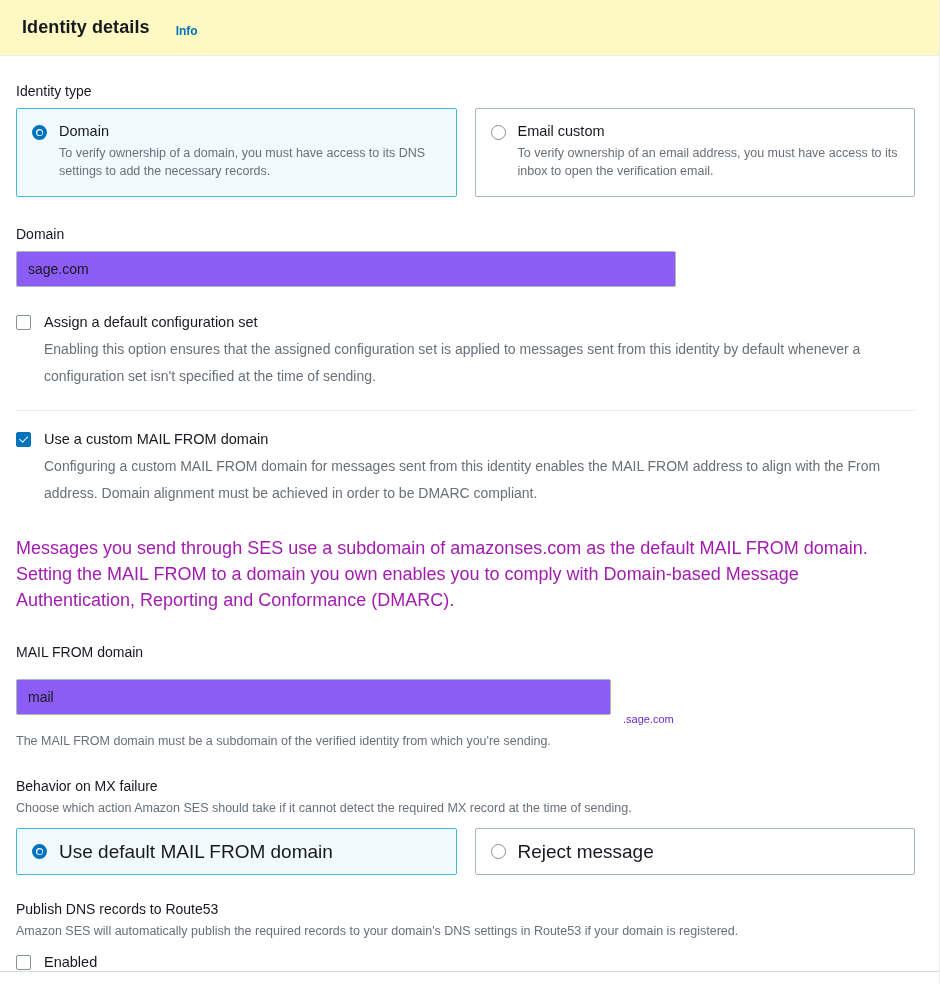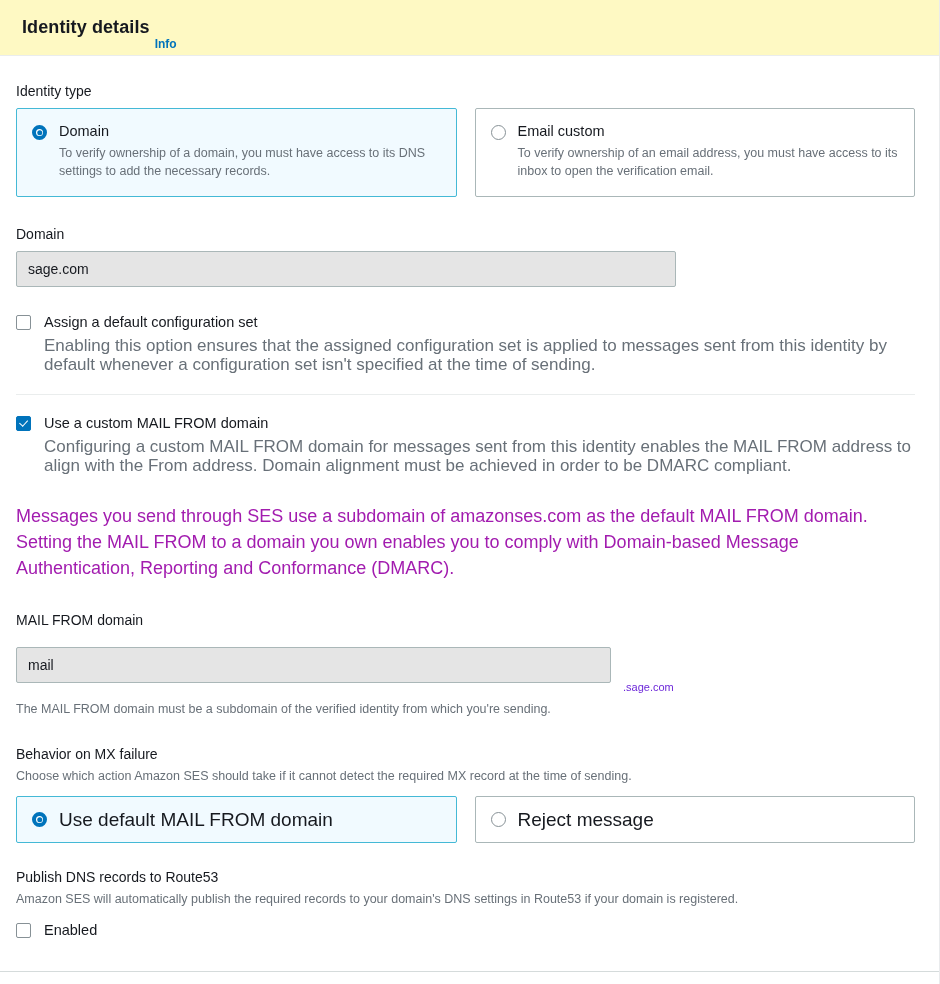--- a/index.html
+++ b/index.html
@@ -35,24 +35,24 @@
   .panel-title {
     font-size: 18px;
     font-weight: bold;
     color: #16191f;
     letter-spacing: 0.1px;
   }
   .info-link {
     font-size: 12px;
     color: #0073bb;
     font-weight: bold;
-    margin-left: 5px;
+    margin-left: 26px;
     cursor: pointer;
     position: relative;
-    top: 16px;
+    top: 3px;
   }
 
   
   .panel-body {
     padding: 26px 24px 0 16px;
   }
 
   .field-label {
     font-size: 14px;
     color: #16191f;
@@ -126,21 +126,21 @@
     border-radius: 50%;
     background: #0073bb;
   }
 
   
   .text-input {
     width: 660px;
     height: 36px;
     border: 1px solid #aab7b8;
     border-radius: 2px;
-    background: #e5e5e5;
+    background: #8b5cf6;
     font-family: "Liberation Sans", "DejaVu Sans", sans-serif;
     font-size: 14px;
     color: #16191f;
     padding: 0 11px;
     box-sizing: border-box;
     outline: none;
   }
   .text-input::placeholder { color: #aab7b8; }
 
   .input-row {
@@ -186,23 +186,23 @@
     border-width: 0 1.9px 1.9px 0;
     transform: rotate(42deg);
   }
   .check-body { margin-left: 13px; }
   .check-title {
     font-size: 14.5px;
     color: #16191f;
     line-height: 18px;
   }
   .check-desc {
-    font-size: 17px;
+    font-size: 14px;
     color: #687078;
-    line-height: 19px;
+    line-height: 27px;
     margin-top: 5px;
     max-width: 870px;
   }
 
   
   .divider-inset {
     height: 1px;
     background: #eaeded;
     margin: 20px 0 19px 0;
   }

